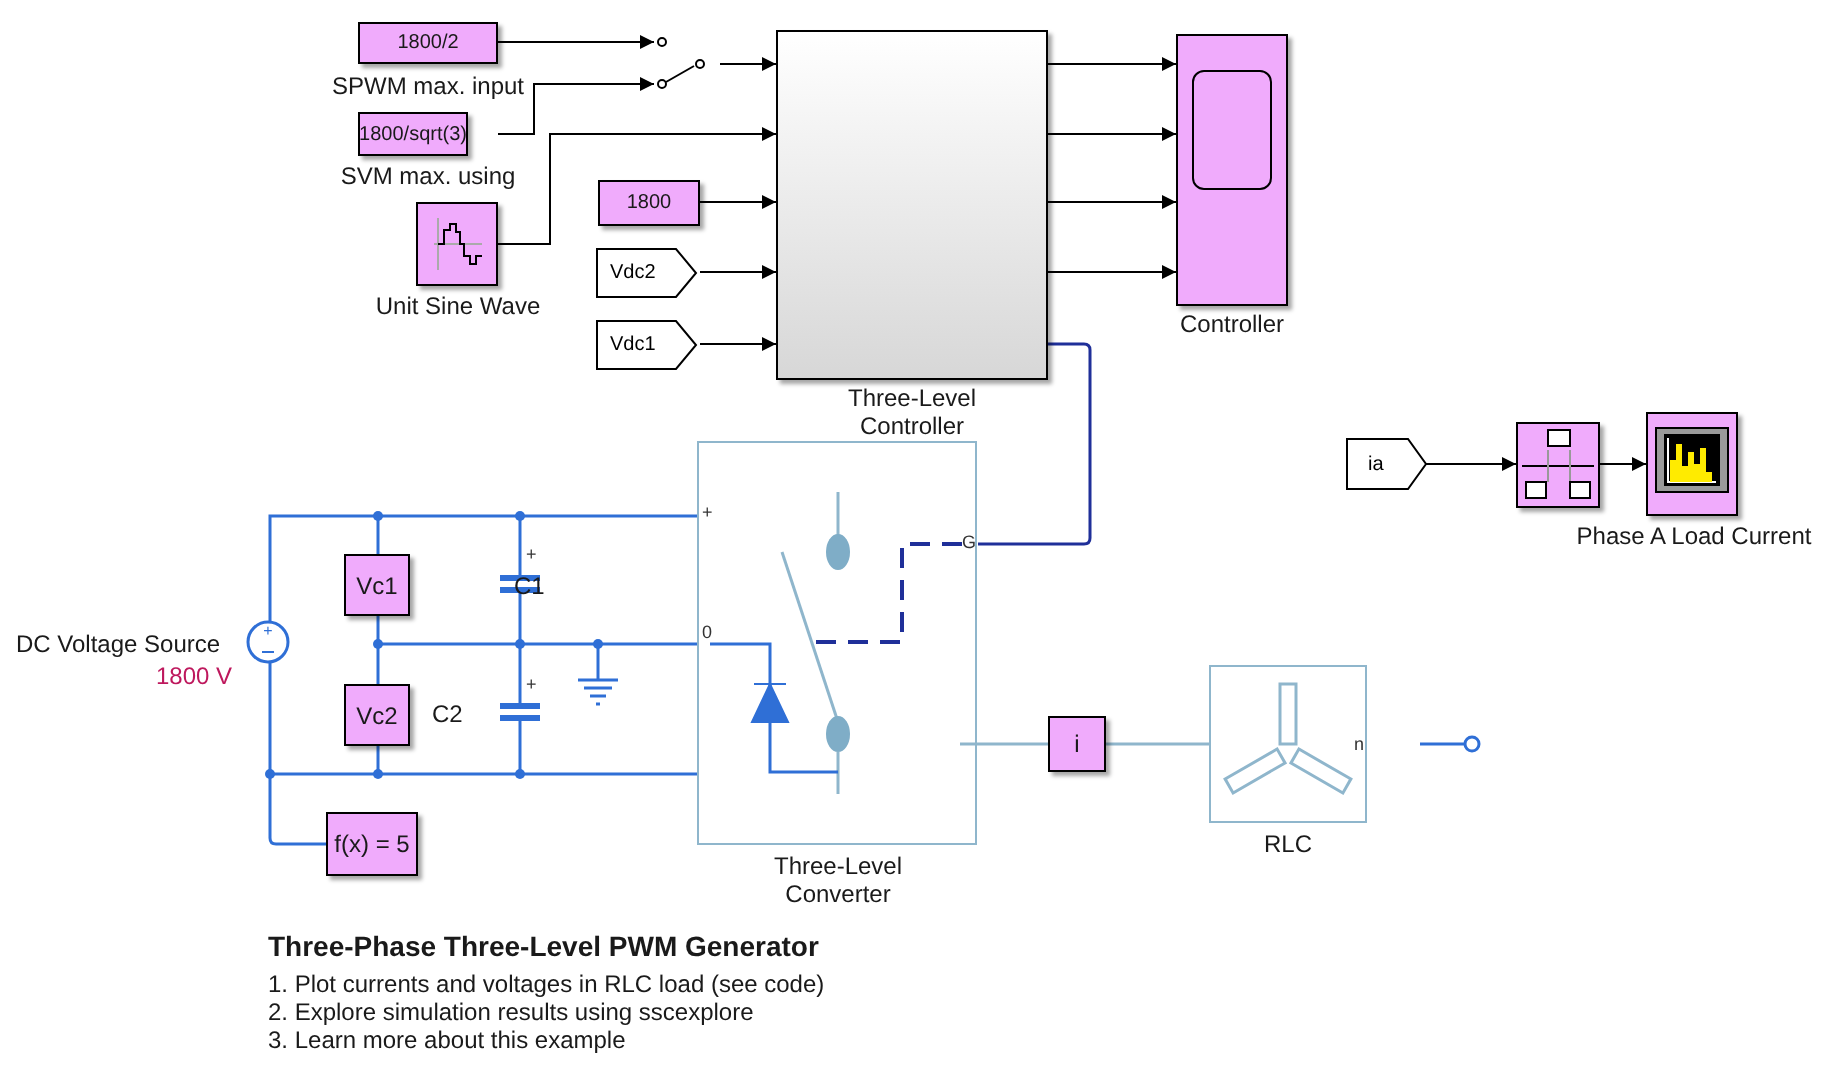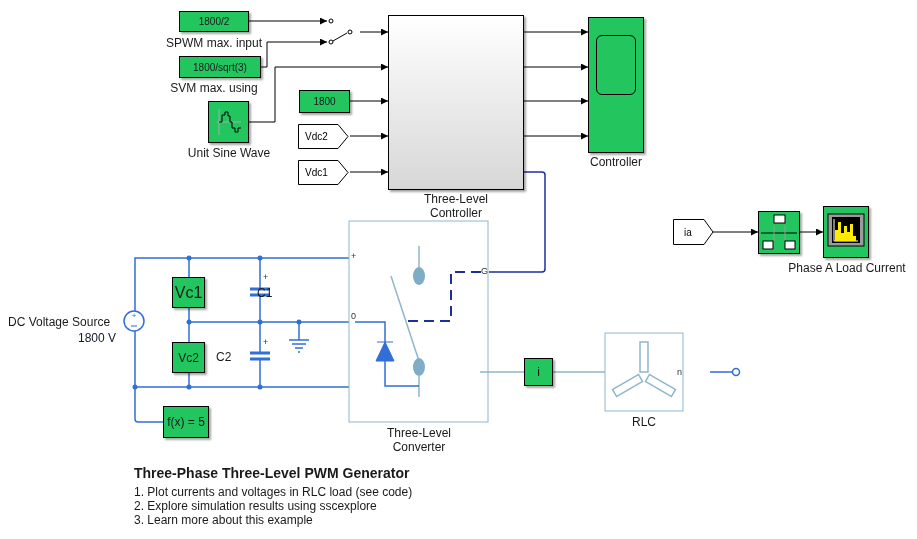--- a/index.html
+++ b/index.html
@@ -1,19 +1,19 @@
 <!DOCTYPE html>
 <html><head>
 <meta charset="utf-8">
 <style>
   html, body { margin: 0; padding: 0; background: #ffffff; }
   body { width: 917px; height: 539px; position: relative; overflow: hidden;
          font-family: "Liberation Sans", sans-serif; color: #1a1a1a; }
   #wires { position: absolute; left: 0; top: 0; }
-  .blk { position: absolute; box-sizing: border-box; background: #22c55e;
+  .blk { position: absolute; box-sizing: border-box; background: #f0abfc;
          border: 1px solid #000; box-shadow: 2px 2px 2px rgba(0,0,0,0.35);
          display: flex; align-items: center; justify-content: center;
          font-size: 10px; }
   .lbl { position: absolute; font-size: 12px; text-align: center; white-space: nowrap; line-height: 14px; }
   .small { font-size: 9px; position: absolute; color: #333; }
   .goto { position: absolute; }
   .title { position: absolute; left: 134px; top: 465px; font-weight: bold; font-size: 14px; }
   .annot { position: absolute; left: 134px; font-size: 12px; line-height: 14px; text-align: right; }
   .grad { background: linear-gradient(#ffffff, #d7d7d7); }
 </style>
@@ -119,21 +119,21 @@
       </g>
     <g transform="rotate(-120 644 376)">
         <rect x="640" y="342" width="8" height="30" fill="#fff" stroke="#8fb6cc" stroke-width="1.5"></rect>
       </g>
   </g>
   <circle cx="736" cy="372" r="3.5" fill="#fff" stroke="#2f6fd6" stroke-width="1.5"></circle>
 </svg>
 
 <div class="blk" style="left:179px;top:11px;width:70px;height:21px;">1800/2</div>
 <div class="lbl" style="left:160px;top:36px;width:108px;">SPWM max. input</div>
-<div class="blk" style="left:179px;top:56px;width:82px;height:22px;">1800/sqrt(3)</div>
+<div class="blk" style="left:179px;top:56px;width:55px;height:22px;">1800/sqrt(3)</div>
 <div class="lbl" style="left:160px;top:81px;width:108px;">SVM max. using</div>
 <div class="blk" style="left:208px;top:101px;width:41px;height:42px;">
   <svg width="30" height="30">
     <line x1="3" y1="15" x2="27" y2="15" stroke="#aaa"></line>
     <line x1="5" y1="2" x2="5" y2="28" stroke="#aaa"></line>
     <path d="M5,15 H8 V8 H11 V5 H14 V9 H16 V15 H18 V21 H21 V25 H24 V21 H27" stroke="#000" fill="none"></path>
   </svg>
 </div>
 <div class="lbl" style="left:180px;top:146px;width:98px;">Unit Sine Wave</div>
 
@@ -174,22 +174,22 @@
   <svg width="40" height="40">
     <rect x="2" y="2" width="36" height="32" fill="#9a9a9a" stroke="#000"></rect>
     <rect x="6" y="5" width="28" height="26" fill="#000"></rect>
     <path d="M8,7 V29 H32" stroke="#fff" fill="none"></path>
     <path d="M9,29 V18 H12 V10 H15 V21 H18 V14 H21 V20 H24 V12 H27 V24 H30 V29 z" fill="#ffeb00"></path>
   </svg>
 </div>
 <div class="lbl" style="left:786px;top:261px;width:122px;">Phase A Load Current</div>
 
 <div class="lbl" style="left:8px;top:315px;">DC Voltage Source</div>
-<div class="lbl" style="left:78px;top:331px;color:#0f172a;">1800 V</div>
-<div class="blk" style="left:172px;top:277px;width:33px;height:31px;font-size:16px;">Vc1</div>
+<div class="lbl" style="left:78px;top:331px;color:#be185d;">1800 V</div>
+<div class="blk" style="left:172px;top:277px;width:33px;height:31px;font-size:12px;">Vc1</div>
 <div class="blk" style="left:172px;top:342px;width:33px;height:31px;font-size:12px;">Vc2</div>
 <div class="lbl" style="left:216px;top:286px;margin-left:41px;">C1</div>
 <div class="lbl" style="left:216px;top:350px;">C2</div>
 <div class="small" style="left:263px;top:272px;">+</div>
 <div class="small" style="left:263px;top:337px;">+</div>
 <div class="blk" style="left:163px;top:406px;width:46px;height:32px;font-size:12px;">f(x) = 5</div>
 
 <div class="small" style="left:351px;top:251px;">+</div>
 <div class="small" style="left:351px;top:311px;">0</div>
 <div class="small" style="left:481px;top:266px;">G</div>

